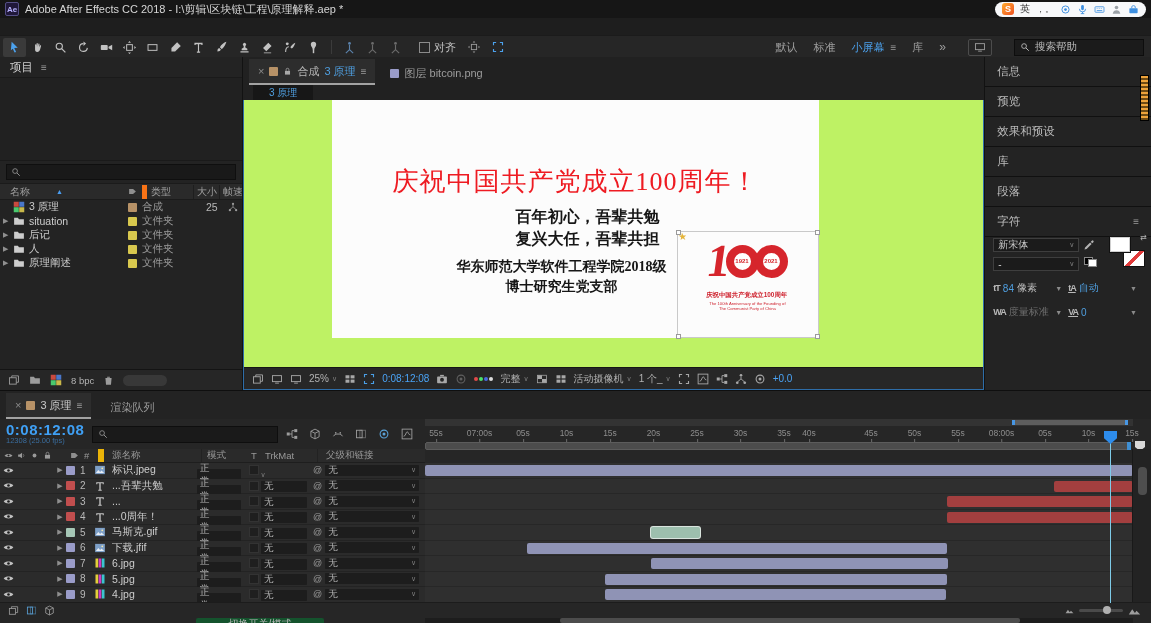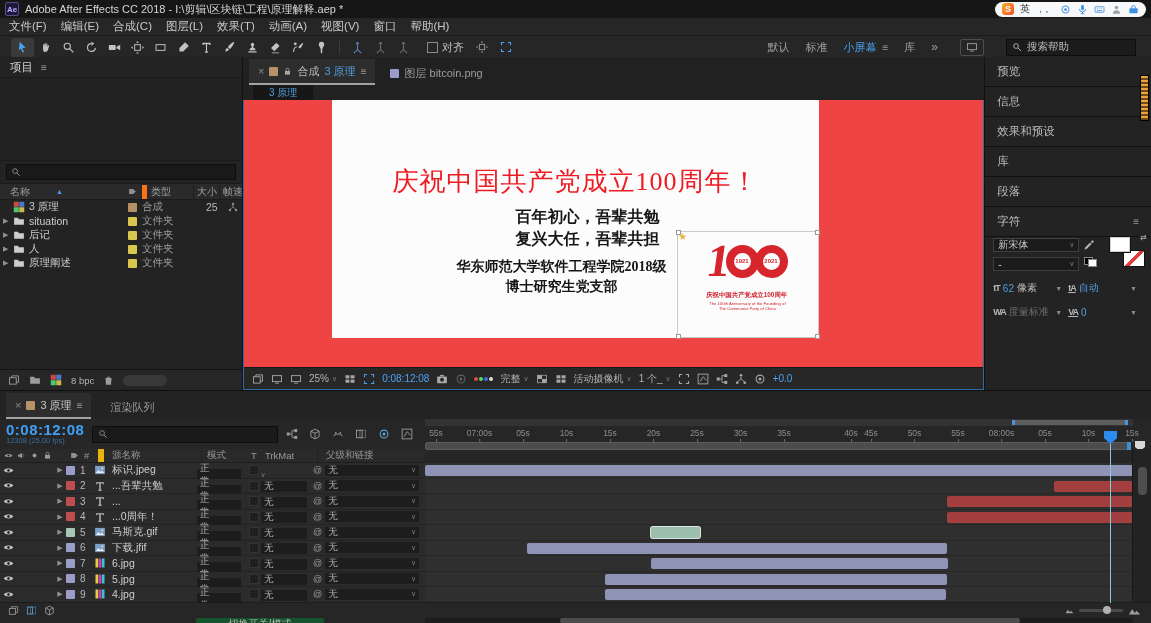--- a/index.html
+++ b/index.html
@@ -24,21 +24,21 @@
             color:#fff;font-size:9px;font-weight:bold;display:flex;align-items:center;justify-content:center;}
   .ime-mode{font-size:10px;color:#333;}
   .ime-punct{font-size:9px;color:#555;}
   .ime .blue{color:#3d8fe0}.ime .gray{color:#9aa0a6}
   
   .menubar{position:absolute;top:18px;left:0;right:0;height:17px;background:#262626;display:flex;
            align-items:center;padding-left:2px;font-size:11.5px;color:#c9c9c9;}
   .menu-item{padding:0 7px;}
   
   .toolbar{position:absolute;top:35px;left:0;right:0;height:22px;background:#262626;border-top:1px solid #1b1b1b;
-           display:flex;align-items:center;padding:0 11px;}
+           display:flex;align-items:center;padding:0 3px;}
   .tool{width:23px;height:19px;border-radius:2px;display:flex;align-items:center;justify-content:center;color:#c2c2c2;}
   .tool .iw{width:13px;height:13px}
   .tb-group{display:flex;align-items:center;}
   .tb-sep{width:1px;height:14px;background:#3b3b3b;margin:0 6px;}
   .align-chk{width:9px;height:9px;border:1px solid #8b8b8b;margin:0 4px 0 12px;}
   .align-lab{color:#c2c2c2;}
   .tb-ic{margin-left:12px;color:#9c9c9c;}
   .ws{margin-left:auto;display:flex;align-items:center;gap:16px;color:#9f9f9f;}
   .ws-item{white-space:nowrap;}
   .ws .hamb{margin-left:-10px;}
@@ -81,21 +81,21 @@
   .viewer{position:relative;width:743px;background:#232323;box-shadow:inset 0 0 0 1px #2e6da8;}
   .v-tabs{height:28px;display:flex;align-items:flex-end;padding-left:6px;gap:6px;background:#212121;}
   .v-tab{height:24px;display:flex;align-items:center;gap:5px;padding:0 9px;font-size:11px;color:#9c9c9c;}
   .v-tab.active{background:#2d2d2d;border-bottom:2px solid #a3a3a3;color:#b9b9b9;}
   .tabx{color:#8a8a8a;}
   .sq{display:inline-block;width:9px;height:9px;border-radius:1px;}
   .sq.tan{background:#b79267}.sq.lav{background:#9a9cc9}
   .bluename{color:#4f9fe0;}
   .v-subtabs{height:15px;background:#212121;display:flex;padding-left:10px;}
   .v-subtab{background:#171717;color:#4f9fe0;font-size:10px;padding:0 16px;display:flex;align-items:center;}
-  .v-canvas{position:absolute;top:43px;left:1px;right:1px;bottom:22px;background:#ef4444;overflow:hidden;}
+  .v-canvas{position:absolute;top:43px;left:1px;right:1px;bottom:22px;background:#bef264;overflow:hidden;}
   .slide{position:absolute;left:88px;top:0;width:487px;height:238px;background:#fcfcfc;
          font-family:"Liberation Serif","DejaVu Serif",serif;}
   .s-title{position:absolute;top:64px;width:100%;text-align:center;font-size:26px;color:#ee1b22;letter-spacing:1px;white-space:nowrap;}
   .s-line{position:absolute;width:100%;text-align:center;font-size:16px;font-weight:bold;color:#161616;transform:translateX(12px);white-space:nowrap;}
   .s-l1{top:107px}.s-l2{top:129px}
   .s-org{position:absolute;width:100%;text-align:center;font-size:14px;font-weight:bold;color:#161616;transform:translateX(-14px);white-space:nowrap;}
   .s-o1{top:158px}.s-o2{top:178px}
   .selbox{position:absolute;left:345px;top:131px;width:140px;height:105px;border:1px solid #c9c9c9;}
   .handle{position:absolute;width:3px;height:3px;background:#fff;border:1px solid #9a9a9a;}
   .logo{position:absolute;left:350px;top:136px;width:130px;height:97px;display:flex;flex-direction:column;
@@ -437,32 +437,20 @@
           </svg>
         </span>
       <span class="iw i11 blue">
           <svg class="ic" viewBox="0 0 16 16">
             <use href="#i-toolbox"></use>
           </svg>
         </span>
     </span>
   </div>
 
-  <div class="menubar">
-
-  <span class="menu-item">文件(F)</span>
-      <span class="menu-item">编辑(E)</span>
-      <span class="menu-item">合成(C)</span>
-      <span class="menu-item">图层(L)</span>
-      <span class="menu-item">效果(T)</span>
-      <span class="menu-item">动画(A)</span>
-      <span class="menu-item">视图(V)</span>
-      <span class="menu-item">窗口</span>
-      <span class="menu-item">帮助(H)</span>
-    </div>
 
   <div class="toolbar">
     <span class="tb-group">
 
     <span class="tool" style="color: rgb(76, 162, 238); background: rgb(58, 58, 58);">
           <span class="iw">
             <svg class="ic" viewBox="0 0 16 16">
               <use href="#i-select"></use>
             </svg>
           </span>
@@ -945,24 +933,24 @@
             </svg>
           </span>
         <span class="tc-blue">+0.0</span>
       </div>
     </div>
 
     <div class="rightp">
       <div>
 
       <div class="r-sec">
+            <span>信息</span>
+          </div>
+          <div class="r-sec">
             <span>预览</span>
-          </div>
-          <div class="r-sec">
-            <span>信息</span>
           </div>
           <div class="r-sec">
             <span>效果和预设</span>
           </div>
           <div class="r-sec">
             <span>库</span>
           </div>
           <div class="r-sec">
             <span>段落</span>
           </div>
@@ -991,21 +979,21 @@
             <i class="bw-w"></i>
           </span>
         <div class="swatches">
           <i class="sw-stroke"></i>
           <i class="sw-fill"></i>
           <span class="sw-swap">⇄</span>
         </div>
         <div class="m-row">
           <span class="m-group">
             <span class="m-ic">tT</span>
-            <span class="m-val">62</span>
+            <span class="m-val">84</span>
             <span class="m-unit">像素</span>
             <span class="m-car">▼</span>
           </span>
           <span class="m-group">
             <span class="m-ic u">tA</span>
             <span class="m-val">自动</span>
             <span class="m-car">▼</span>
           </span>
         </div>
         <div class="m-row">
@@ -1090,21 +1078,21 @@
       <div class="ruler" id="ruler">
           <span class="tick" style="left: 11px;">55s</span>
           <span class="tick" style="left: 54.5px;">07:00s</span>
           <span class="tick" style="left: 98px;">05s</span>
           <span class="tick" style="left: 141.5px;">10s</span>
           <span class="tick" style="left: 185px;">15s</span>
           <span class="tick" style="left: 228.5px;">20s</span>
           <span class="tick" style="left: 272px;">25s</span>
           <span class="tick" style="left: 315.5px;">30s</span>
           <span class="tick" style="left: 359px;">35s</span>
-          <span class="tick" style="left: 426px;">40s</span>
+          <span class="tick" style="left: 384px;">40s</span>
           <span class="tick" style="left: 446px;">45s</span>
           <span class="tick" style="left: 489.5px;">50s</span>
           <span class="tick" style="left: 533px;">55s</span>
           <span class="tick" style="left: 576.5px;">08:00s</span>
           <span class="tick" style="left: 620px;">05s</span>
           <span class="tick" style="left: 663.5px;">10s</span>
           <span class="tick" style="left: 707px;">15s</span>
         </div>
       <div class="workarea"></div>
       <div class="wa-end"></div>

